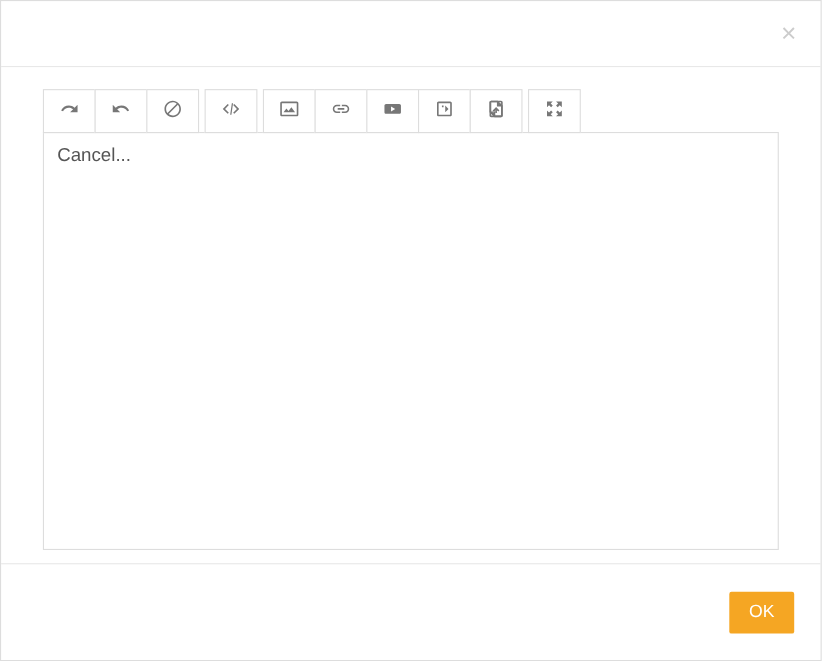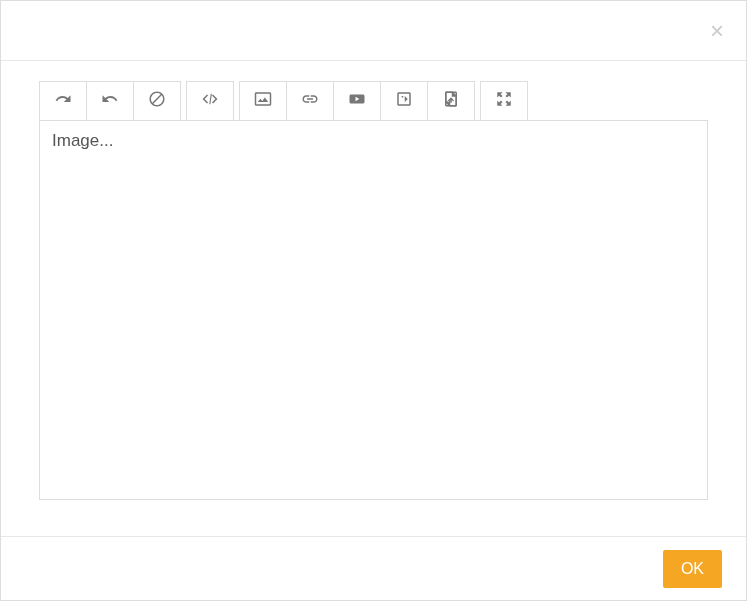--- a/index.html
+++ b/index.html
@@ -69,21 +69,21 @@
     }
     .editor-placeholder {
       color: #555;
       font-size: 17px;
     }
     .dialog-footer {
       position: absolute;
       bottom: 0;
       left: 0;
       right: 0;
-      height: 64px;
+      height: 88px;
       border-top: 1px solid #e8e8e8;
       display: flex;
       align-items: center;
       justify-content: flex-end;
       padding-right: 24px;
       gap: 8px;
       padding-left: 19px;
     }
     .btn {
       border: none;
@@ -191,20 +191,20 @@
             <svg viewBox="0 0 24 24">
                 <path d="M3 3h7l-2.5 2.5L10 8 8 10 5.5 7.5 3 10V3zm18 0v7l-2.5-2.5L16 10l-2-2 2.5-2.5L14 3h7zM3 21v-7l2.5 2.5L8 14l2 2-2.5 2.5L10 21H3zm18 0h-7l2.5-2.5L14 16l2-2 2.5 2.5L21 14v7z"></path>
               </svg>
           </span>
         </div>
       </div>
 
     </div>
 
     <div class="editor-area">
-      <span class="editor-placeholder">Image...</span>
+      <span class="editor-placeholder">Cancel...</span>
     </div>
   </div>
 
   <div class="dialog-footer">
     <button class="btn btn-ok">OK</button>
   </div>
 </div>
 
 </body></html>

